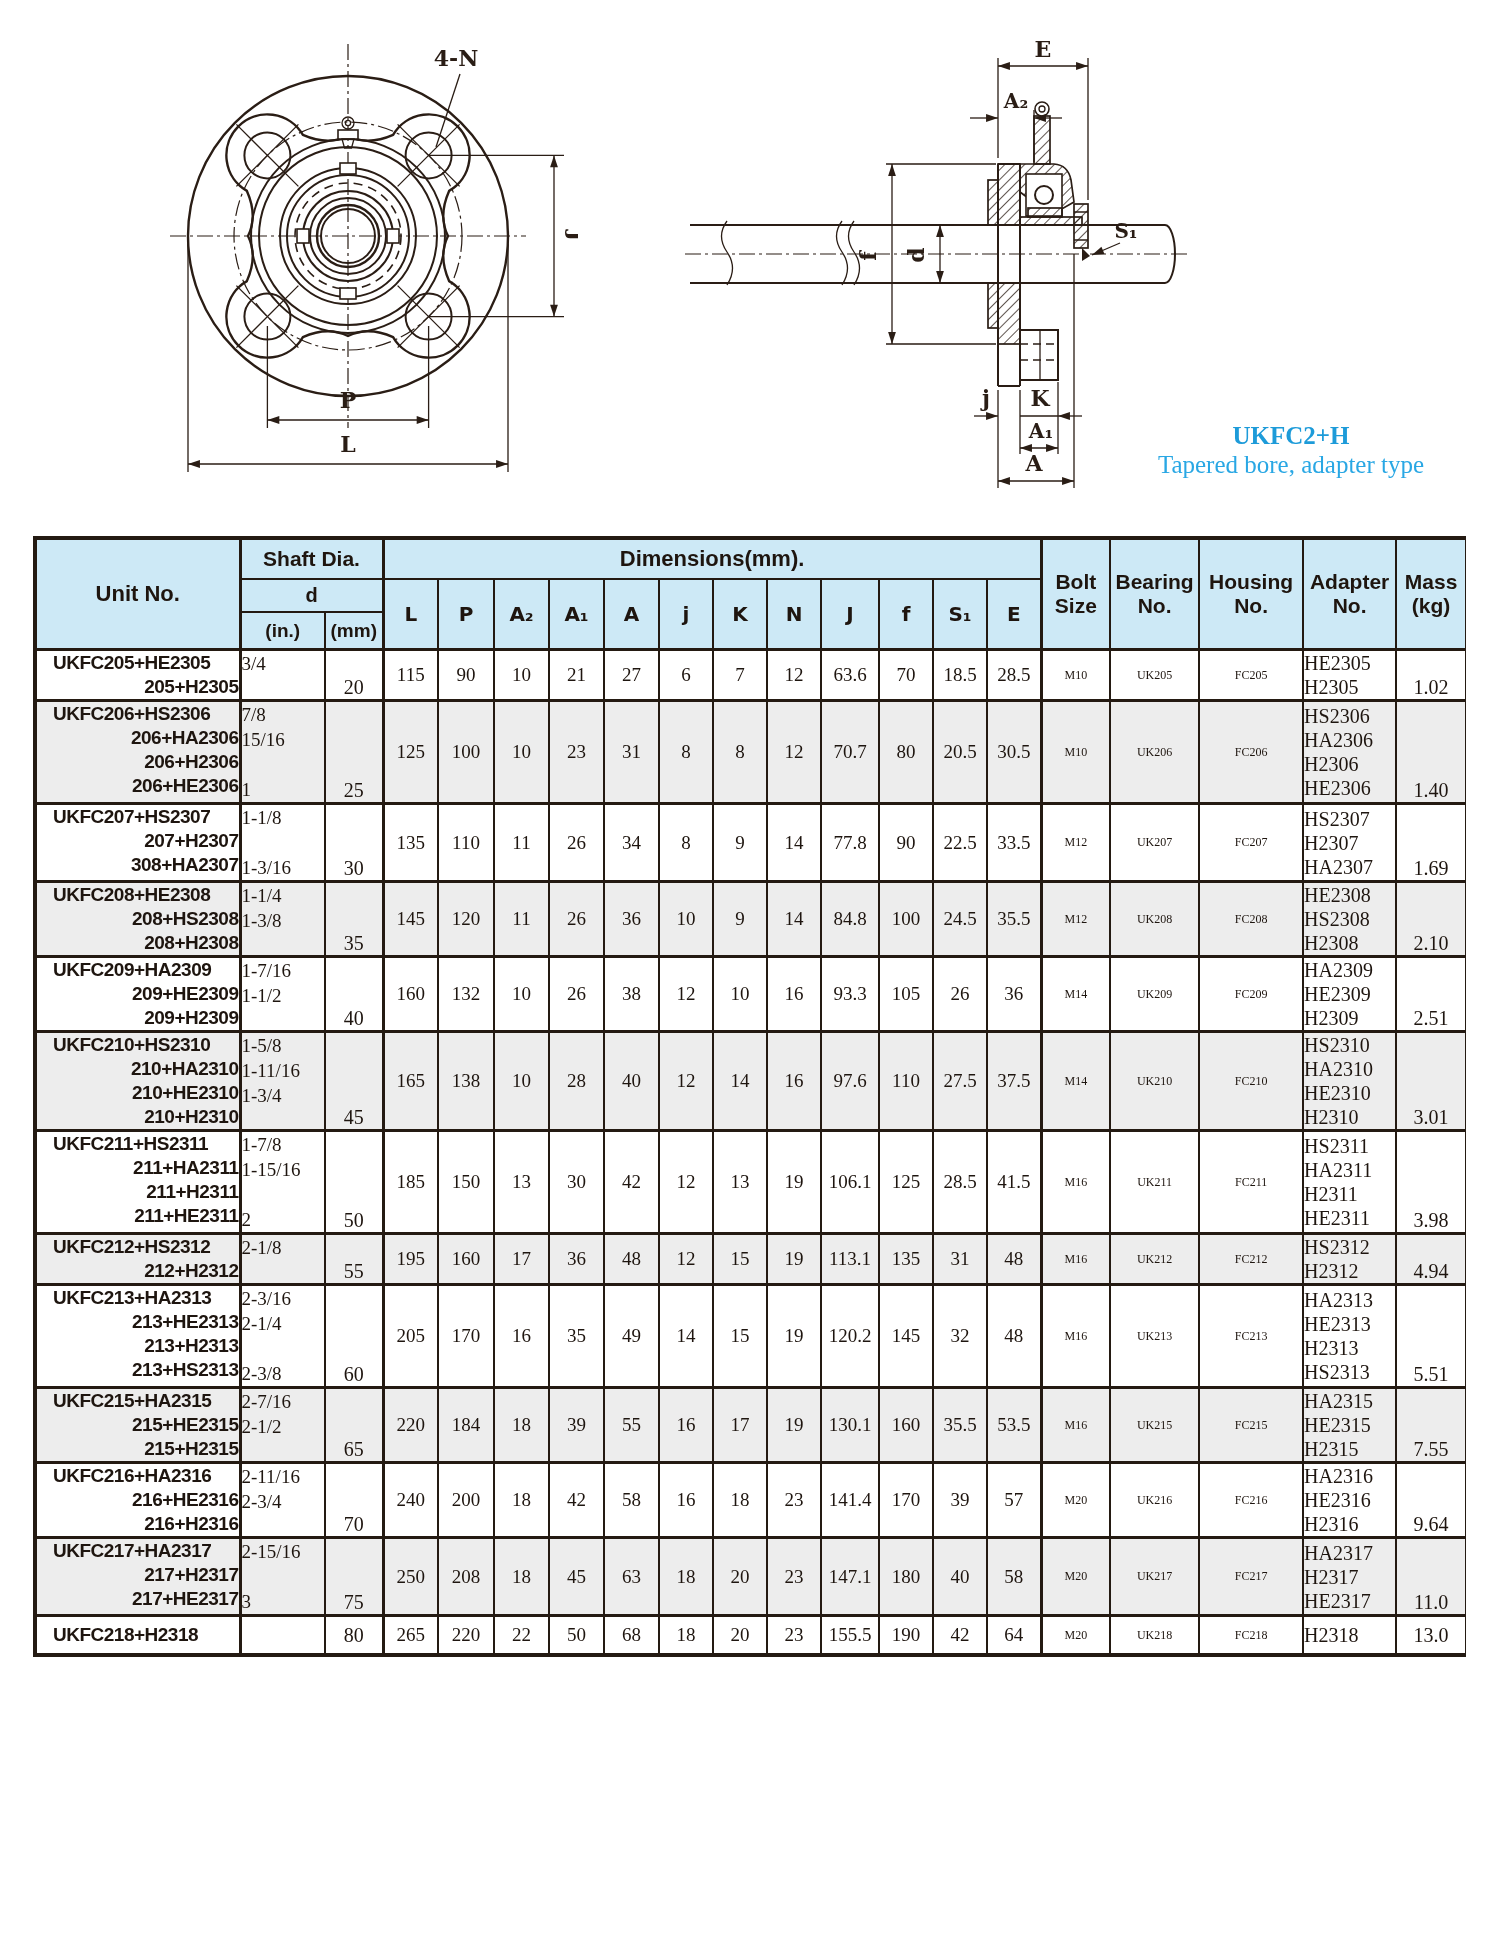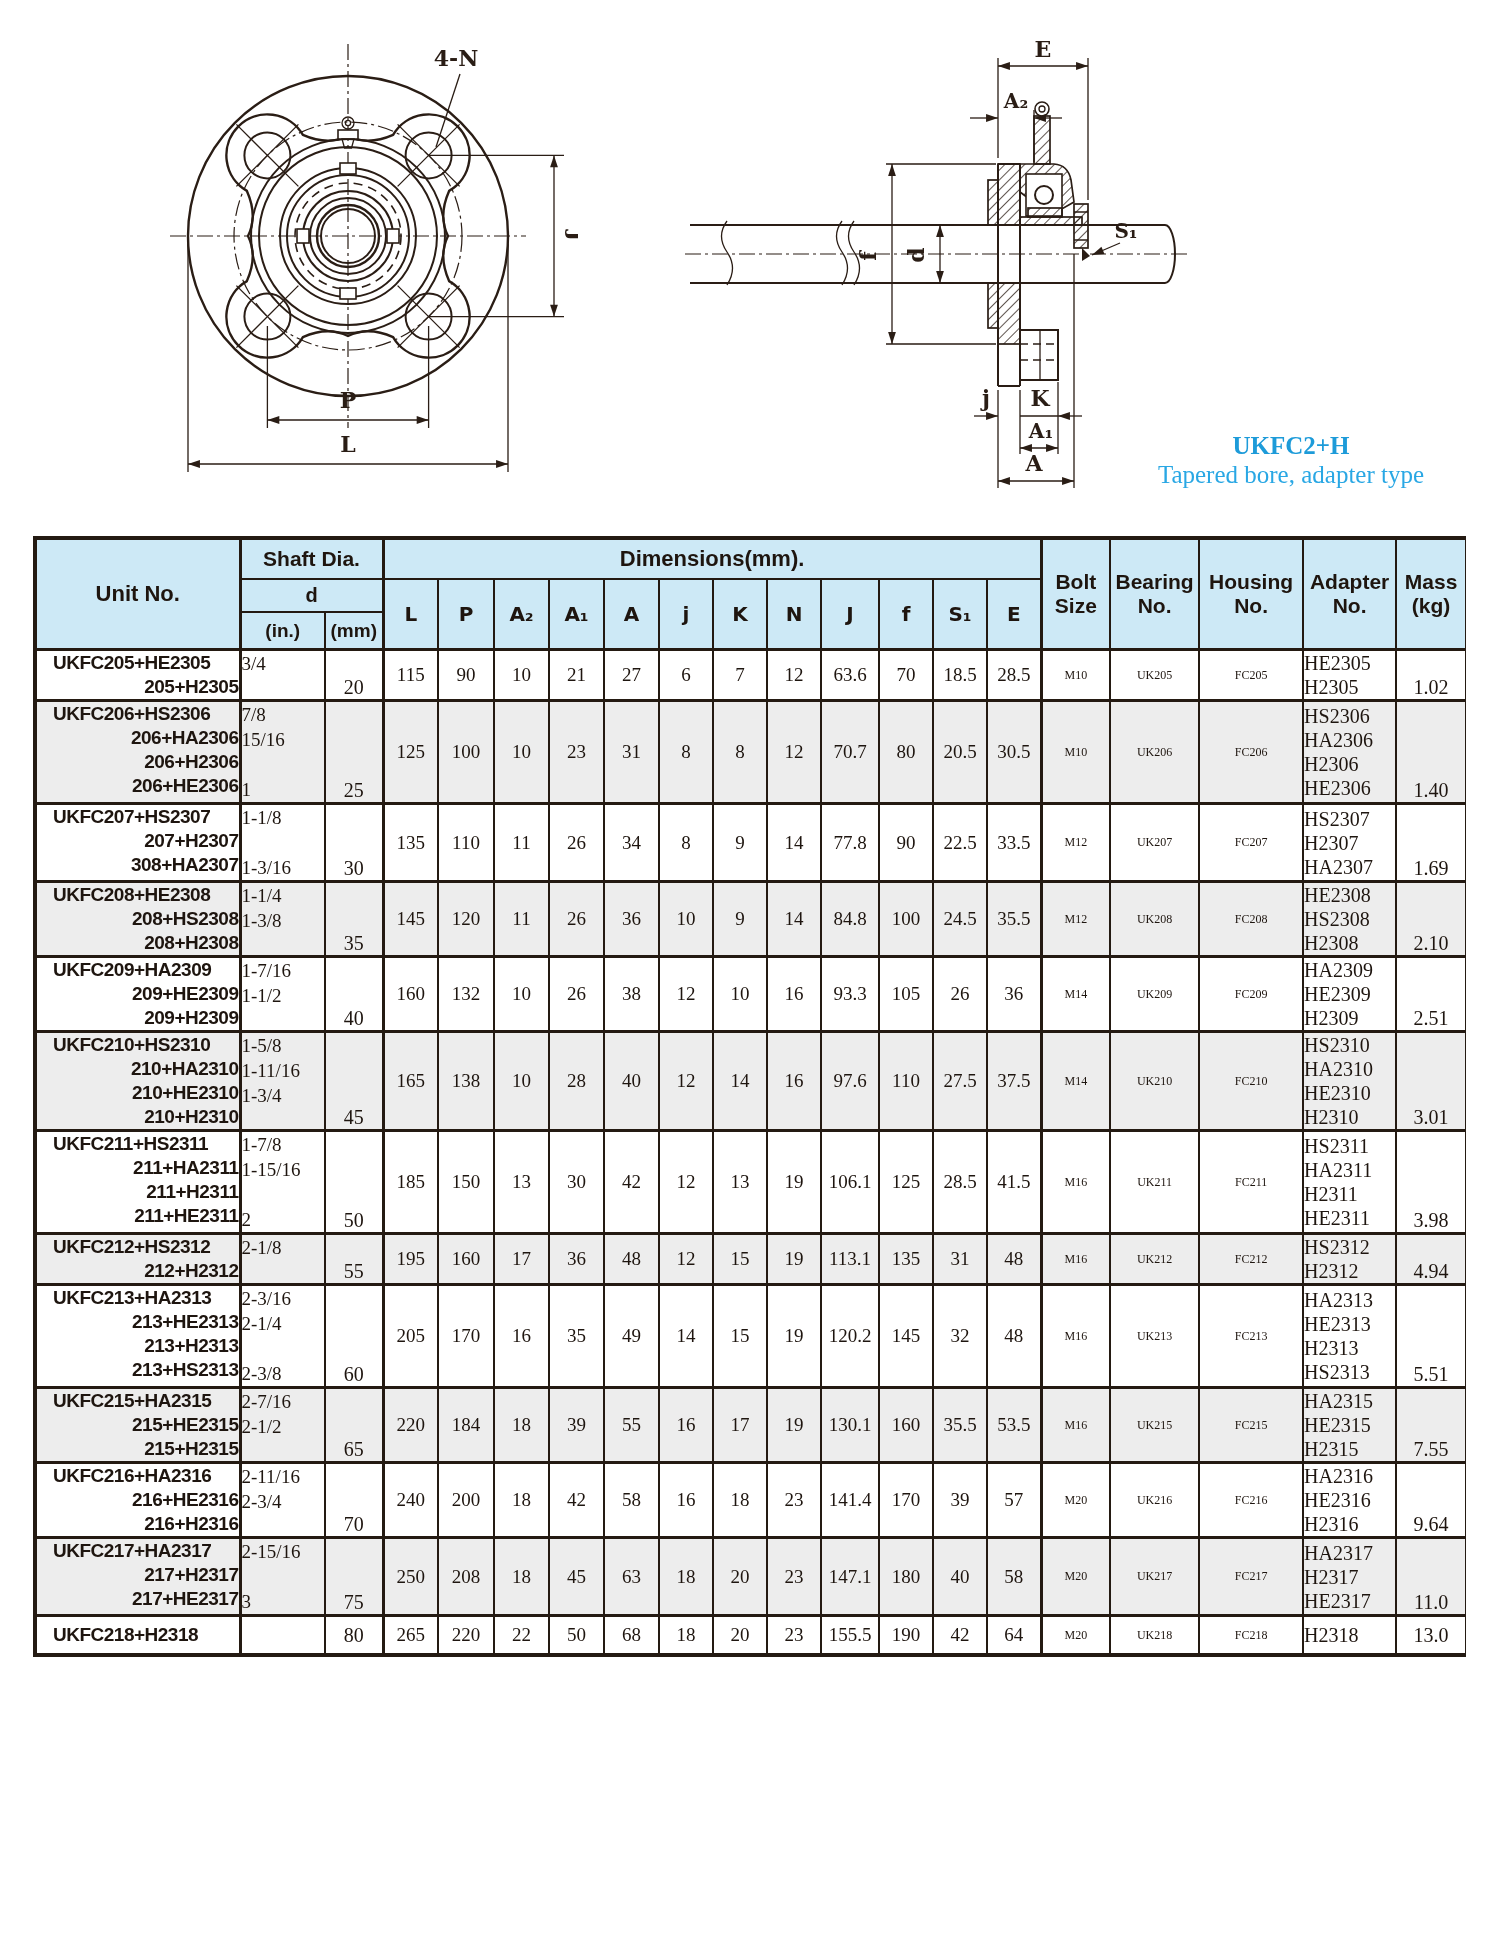--- a/index.html
+++ b/index.html
@@ -21,21 +21,21 @@
   .ol{fill:none;stroke:var(--draw);stroke-width:2.4;}
   .ol2{fill:none;stroke:var(--draw);stroke-width:2;}
   .thin{fill:none;stroke:var(--draw);stroke-width:1.3;}
   .cl{fill:none;stroke:var(--draw);stroke-width:1.2;stroke-dasharray:16 4 3 4;}
   .dash{fill:none;stroke:var(--draw);stroke-width:1.6;stroke-dasharray:9 6;}
   .hat{stroke:var(--draw);stroke-width:1.7;fill:url(#hatch);}
   .wfill{fill:#ffffff;stroke:var(--draw);stroke-width:1.6;}
   .dlab{font-family:"DejaVu Serif",serif;font-weight:bold;font-size:22px;fill:var(--draw);}
   .dlab-s{font-family:"DejaVu Serif",serif;font-weight:bold;font-size:20px;fill:var(--draw);}
   
-  #series-block{position:absolute;left:1105px;top:431px;width:372px;text-align:center;
+  #series-block{position:absolute;left:1105px;top:421px;width:372px;text-align:center;
     font-family:"Liberation Serif",serif;line-height:29px;}
   #series-title{font-size:25px;font-weight:bold;color:#1d9bd9;}
   #series-subtitle{font-size:25px;color:#29a7e4;}
   
   #spec-table{
     position:absolute;left:33px;top:536px;width:1432px;
     border-collapse:collapse;table-layout:fixed;
     border:4px solid var(--line);
   }
   #spec-table th,#spec-table td{border:2px solid var(--line);padding:0;overflow:hidden;}

